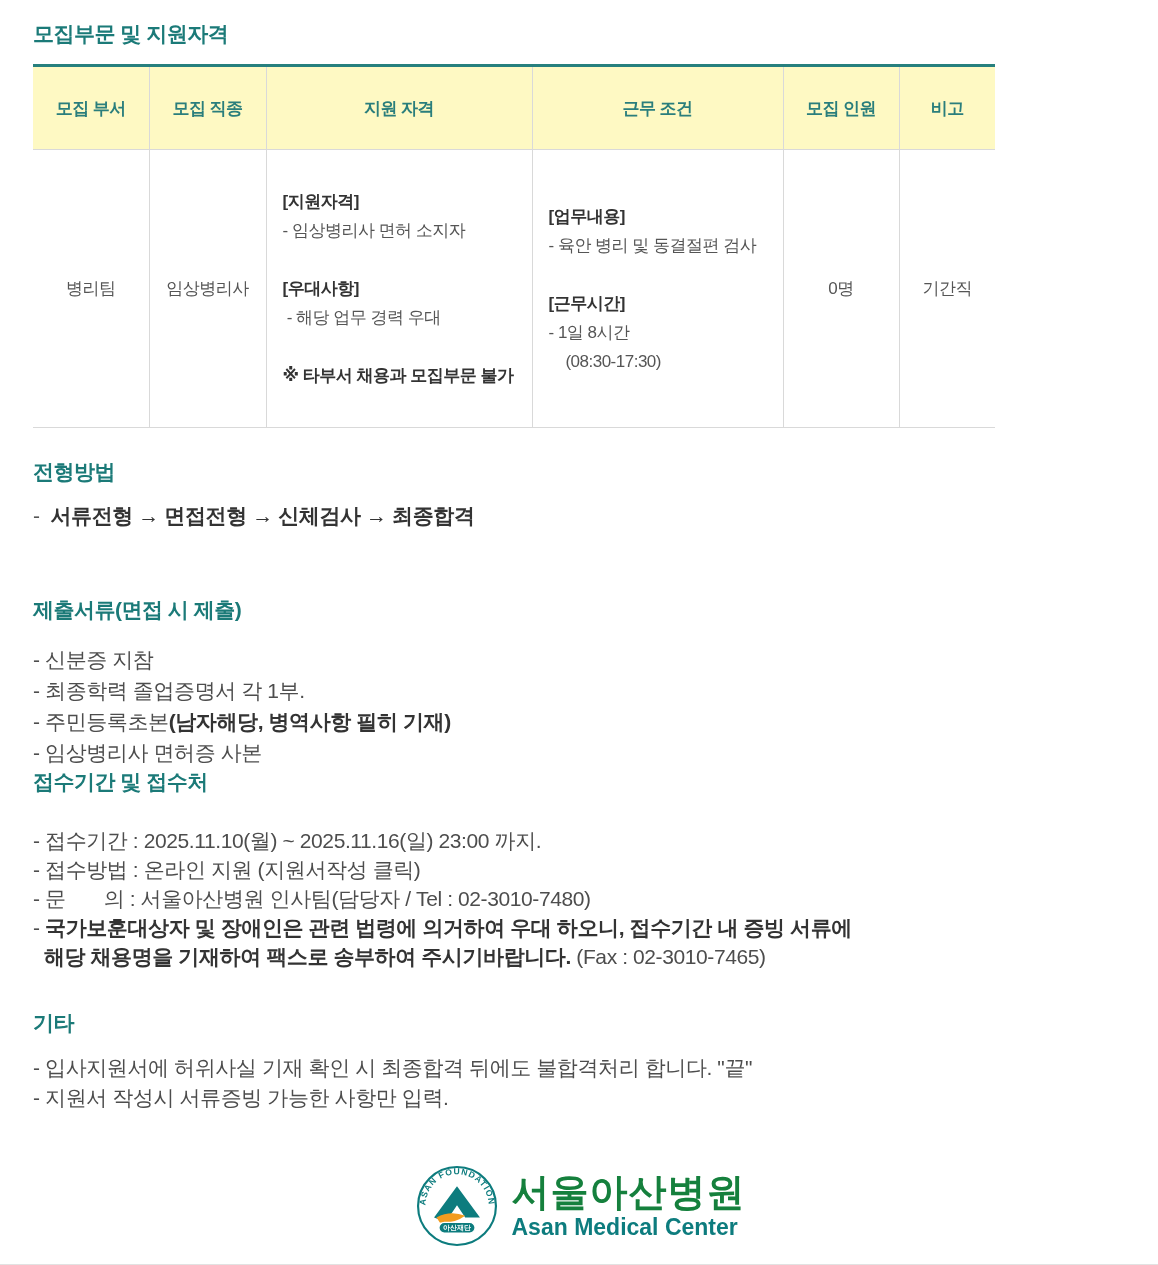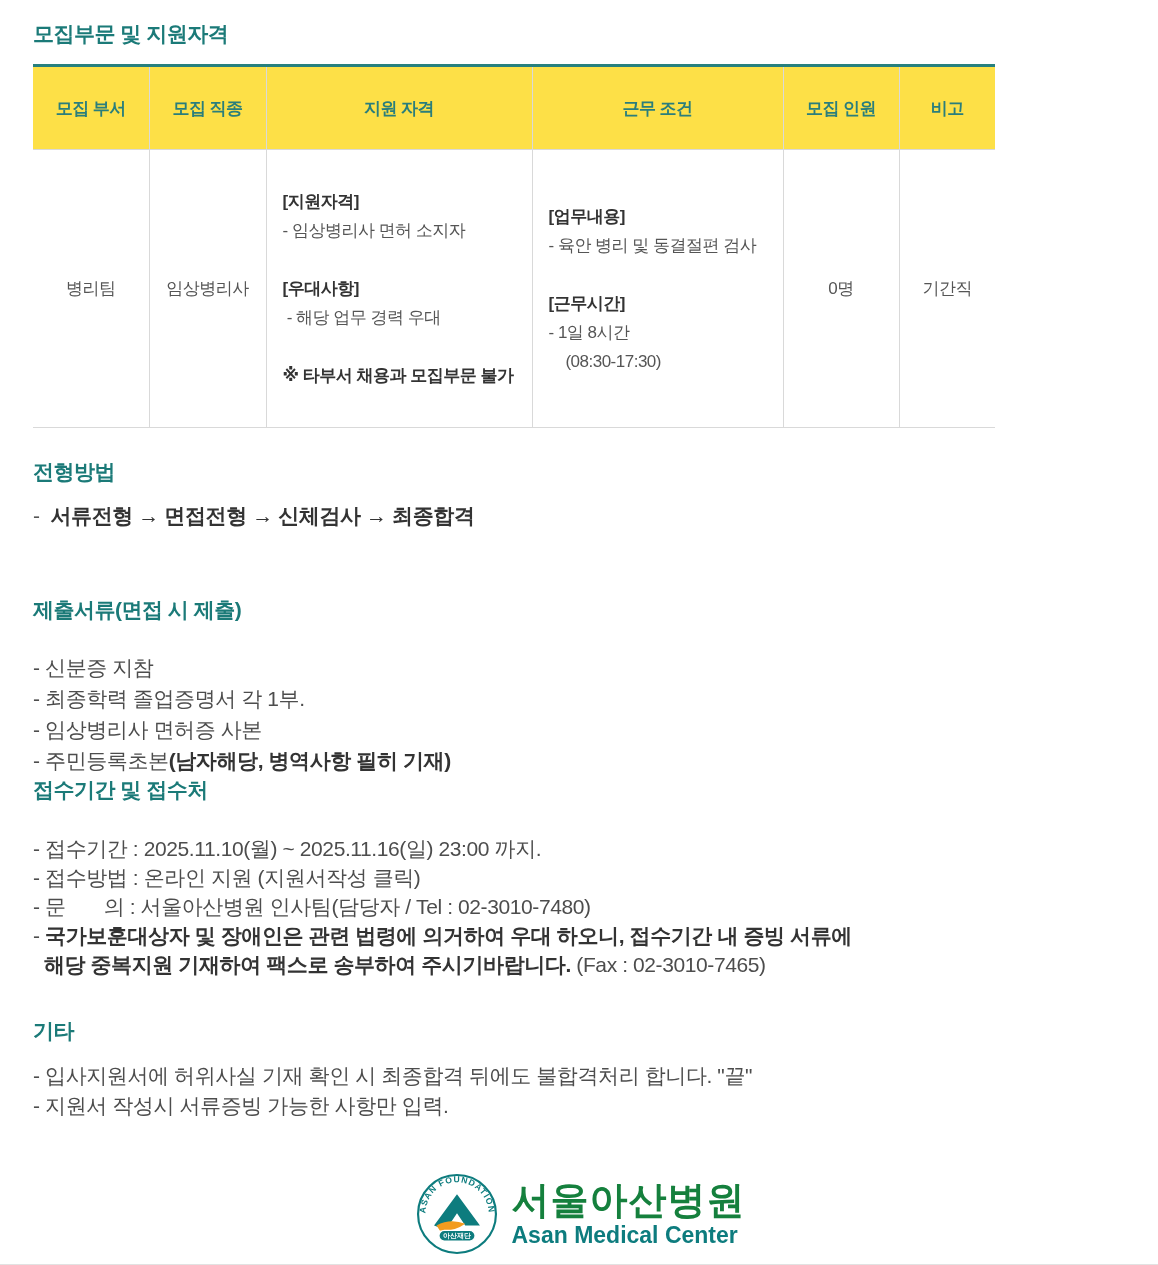--- a/index.html
+++ b/index.html
@@ -34,21 +34,21 @@
     border-top: 3px solid #27807e;
   }
   table.recruit col.c1 { width: 116px; }
   table.recruit col.c2 { width: 117px; }
   table.recruit col.c3 { width: 266px; }
   table.recruit col.c4 { width: 251px; }
   table.recruit col.c5 { width: 116px; }
   table.recruit col.c6 { width: 96px; }
   table.recruit th {
     height: 84px;
-    background: #fde047;
+    background: #fef9c3;
     color: #2a7e7c;
     font-size: 17px;
     font-weight: 700;
     text-align: center;
     border-bottom: 1px solid #d9d9d9;
     letter-spacing: -0.5px;
   }
   table.recruit td {
     height: 278px;
     font-size: 17px;
@@ -65,21 +65,21 @@
   .cell-gap { height: 29px; }
 
   .line { font-size: 21px; white-space: pre-wrap; letter-spacing: -0.4px; }
   .bold { font-weight: 700; color: #333; }
 
   #method-heading  { margin-top: 30px; }
   .method-line { margin-top: 18px; line-height: 24px; }
   .method-line .dash { color: #555; }
 
   #submit-heading  { margin-top: 68px; }
-  .submit-list { margin-top: 28px; }
+  .submit-list { margin-top: 20px; }
   .submit-list .line { line-height: 31px; }
 
   #apply-heading   { }
   .apply-list { margin-top: 30px; }
   .apply-list .line { line-height: 29px; }
 
   #etc-heading     { margin-top: 38px; }
   .etc-list { margin-top: 16px; }
   .etc-list .line { line-height: 30px; }
 
@@ -159,31 +159,31 @@
     </tbody>
   </table>
 
   <div id="method-heading" class="h-sec">전형방법</div>
   <div class="line method-line"><span class="dash">-  </span><span class="bold">서류전형 → 면접전형 → 신체검사 → 최종합격</span></div>
 
   <div id="submit-heading" class="h-sec">제출서류(면접 시 제출)</div>
   <div class="submit-list">
     <div class="line">- 신분증 지참</div>
     <div class="line">- 최종학력 졸업증명서 각 1부.</div>
+    <div class="line"><span>- 주민등록초본</span><span class="bold">(남자해당, 병역사항 필히 기재)</span></div>
     <div class="line">- 임상병리사 면허증 사본</div>
-    <div class="line"><span>- 주민등록초본</span><span class="bold">(남자해당, 병역사항 필히 기재)</span></div>
   </div>
 
   <div id="apply-heading" class="h-sec">접수기간 및 접수처</div>
   <div class="apply-list">
     <div class="line">- 접수기간 : 2025.11.10(월) ~ 2025.11.16(일) 23:00 까지.</div>
     <div class="line">- 접수방법 : 온라인 지원 (지원서작성 클릭)</div>
     <div class="line">- 문       의 : 서울아산병원 인사팀(담당자 / Tel : 02-3010-7480)</div>
     <div class="line"><span>- </span><span class="bold">국가보훈대상자 및 장애인은 관련 법령에 의거하여 우대 하오니, 접수기간 내 증빙 서류에</span></div>
-    <div class="line"><span class="bold">  해당 중복지원 기재하여 팩스로 송부하여 주시기바랍니다.</span><span> (Fax : 02-3010-7465)</span></div>
+    <div class="line"><span class="bold">  해당 채용명을 기재하여 팩스로 송부하여 주시기바랍니다.</span><span> (Fax : 02-3010-7465)</span></div>
   </div>
 
   <div id="etc-heading" class="h-sec">기타</div>
   <div class="etc-list">
     <div class="line">- 입사지원서에 허위사실 기재 확인 시 최종합격 뒤에도 불합격처리 합니다. "끝"</div>
     <div class="line">- 지원서 작성시 서류증빙 가능한 사항만 입력.</div>
   </div>
 
   <div class="logo-wrap">
     <svg width="82" height="82" viewBox="0 0 100 100">

